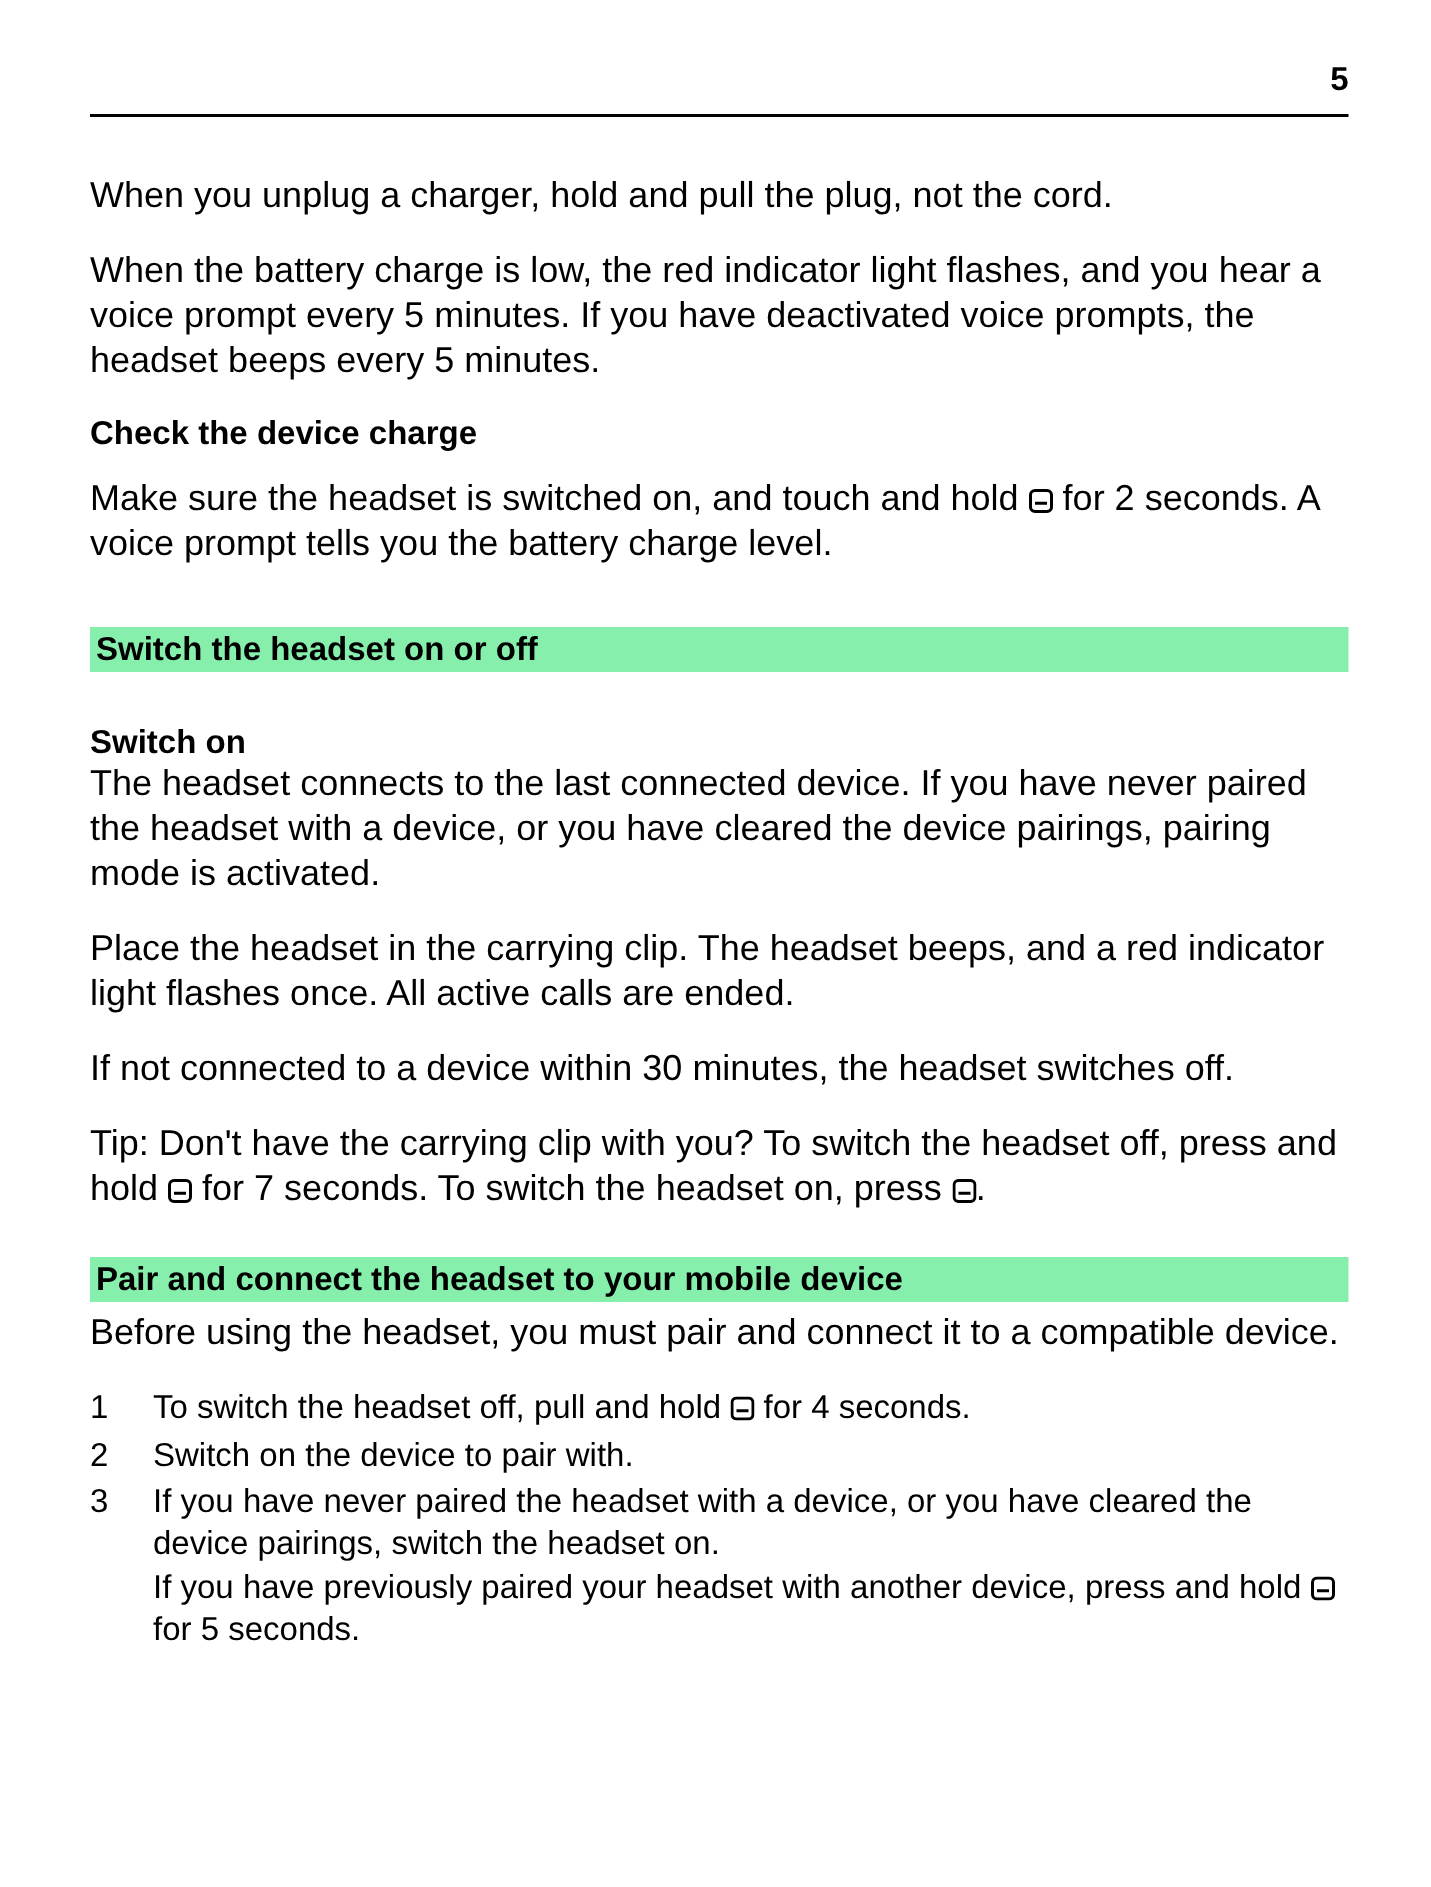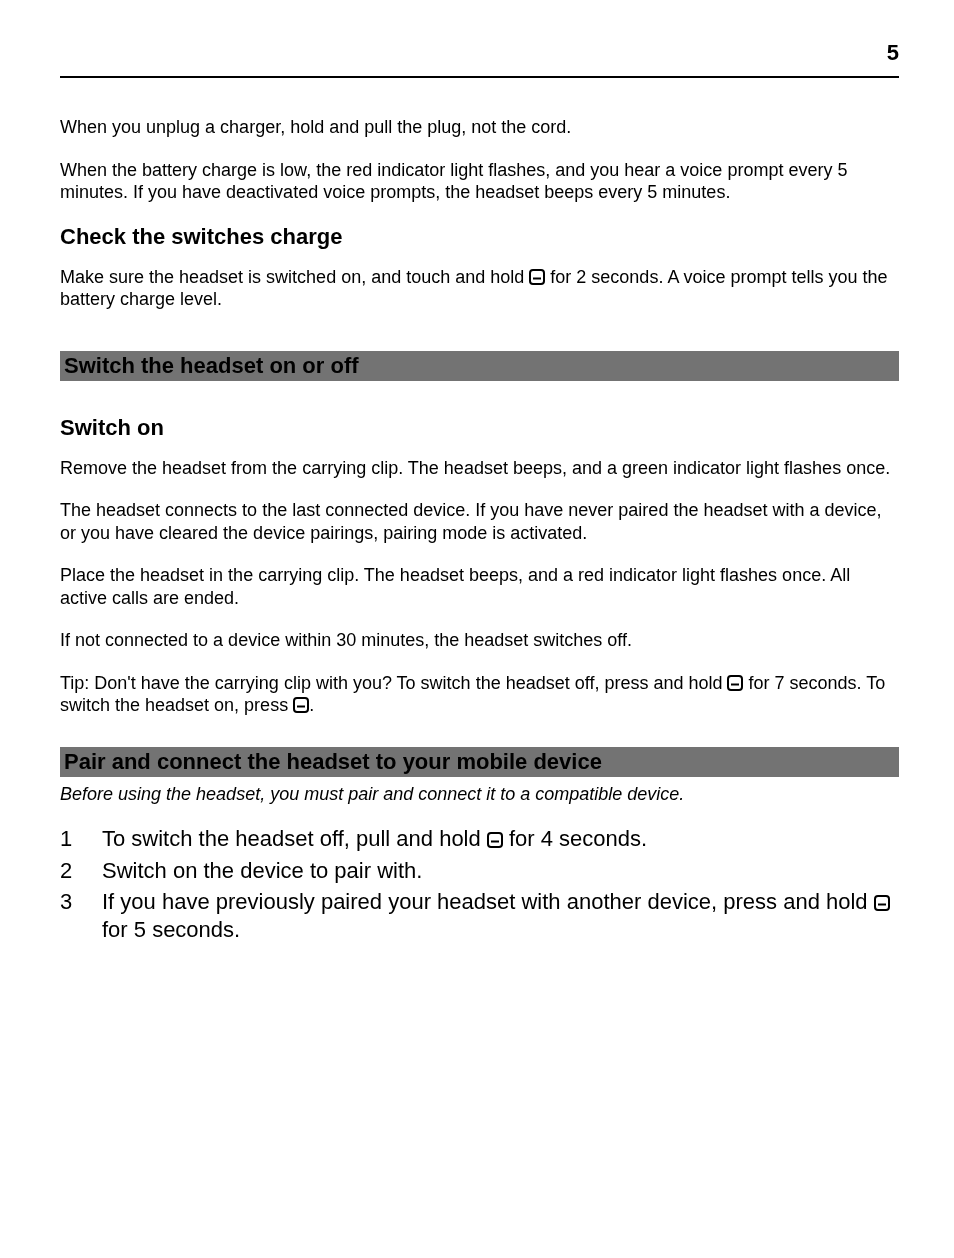--- a/index.html
+++ b/index.html
@@ -17,40 +17,40 @@
   }
   .page-number {
     text-align: right;
     font-weight: 700;
     font-size: 22px;
     border-bottom: 2px solid #000;
     padding-bottom: 10px;
     margin-bottom: 38px;
   }
   .para {
-    font-size: 18px;
+    font-size: 24px;
     line-height: 1.25;
     margin: 0 0 20px 0;
   }
   .subhead {
     font-size: 22px;
     font-weight: 700;
     margin: 0;
   }
   .section-bar {
-    background: #737373;
+    background: #86efac;
     font-weight: 700;
     font-size: 22px;
     padding: 2px 4px;
     margin: 30px 0 6px 0;
   }
   .section-bar.first {
     margin-top: 40px;
   }
-  .section-bar + .para { margin-top: 6px; font-style: italic; }
+  .section-bar + .para { margin-top: 6px; }
   .tight-top { margin-top: 16px; }
   .tip-label { font-weight: 400; }
   .icon {
     display: inline-block;
     vertical-align: -2px;
   }
   .icon svg { display: block; }
   ol.steps {
     list-style: none;
     padding: 0;
@@ -81,32 +81,31 @@
   </symbol>
 </svg>
 
 <div class="page">
 
   <div class="page-number">5</div>
 
   <p class="para">When you unplug a charger, hold and pull the plug, not the cord.</p>
   <p class="para">When the battery charge is low, the red indicator light flashes, and you hear a voice prompt every 5 minutes. If you have deactivated voice prompts, the headset beeps every 5 minutes.</p>
 
-  <p class="subhead">Check the switches charge</p>
+  <p class="subhead">Check the device charge</p>
   <p class="para tight-top">
     <span>Make sure the headset is switched on, and touch and hold </span><span class="icon"><svg width="16" height="16">
           <use href="#mfk"></use>
         </svg></span><span> for 2 seconds. A voice prompt tells you the battery charge level.</span>
   </p>
 
   <div class="section-bar first">Switch the headset on or off</div>
 
   <div class="gap-lg"></div>
   <p class="subhead">Switch on</p>
-  <p class="para tight-top">Remove the headset from the carrying clip. The headset beeps, and a green indicator light flashes once.</p>
 
   <p class="para">The headset connects to the last connected device. If you have never paired the headset with a device, or you have cleared the device pairings, pairing mode is activated.</p>
 
   <p class="para tight-top">Place the headset in the carrying clip. The headset beeps, and a red indicator light flashes once. All active calls are ended.</p>
 
   <p class="para">If not connected to a device within 30 minutes, the headset switches off.</p>
 
   <p class="para">
     <span class="tip-label">Tip:</span><span> Don't have the carrying clip with you? To switch the headset off, press and hold </span><span class="icon"><svg width="16" height="16">
           <use href="#mfk"></use>
@@ -131,20 +130,21 @@
     </li>
     <li>
       <span class="num">2</span>
       <span class="body">
         <span class="step-para">Switch on the device to pair with.</span>
       </span>
     </li>
     <li>
       <span class="num">3</span>
       <span class="body">
+        <p class="step-para">If you have never paired the headset with a device, or you have cleared the device pairings, switch the headset on.</p>
         <p class="step-para">
           <span>If you have previously paired your headset with another device, press and hold </span><span class="icon"><svg width="16" height="16">
                 <use href="#mfk"></use>
               </svg></span><span> for 5 seconds.</span>
         </p>
       </span>
     </li>
   </ol>
 
 </div>

